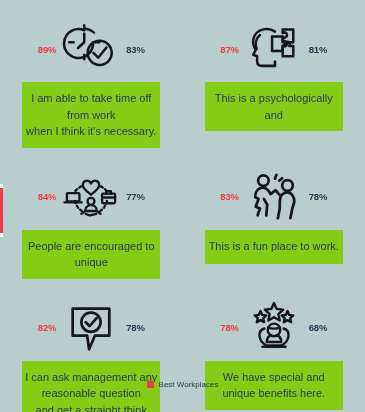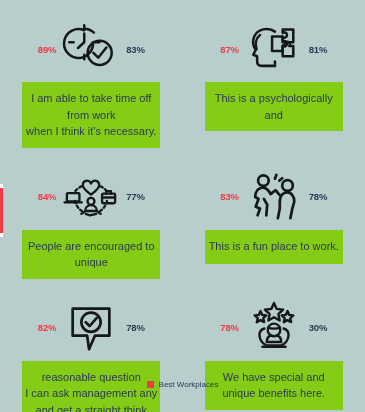--- a/index.html
+++ b/index.html
@@ -260,43 +260,43 @@
         <svg viewBox="0 0 64 56" fill="none" stroke="#14171c" stroke-width="2.8" stroke-linecap="round" stroke-linejoin="round">
           <path d="M13 8 L51 8 L51 36 L36 36 L30 50 L28 36 L13 36 Z"></path>
           <circle cx="32" cy="22" r="10"></circle>
           <polyline points="26.5,22 30.5,26 38,17.5"></polyline>
         </svg>
       </div>
       <div class="pct pct-other">78%</div>
     </div>
     <div class="caption">
       <span>
+        <span>I can ask management any</span>
         <span>reasonable question</span>
-        <span>I can ask management any</span>
         <span>and get a straight think</span>
       </span>
     </div>
   </div>
 
   <div class="cell">
     <div class="stat-row">
       <div class="pct pct-best">78%</div>
       <div class="icon-wrap">
         <svg viewBox="0 0 64 56" fill="none" stroke="#14171c" stroke-width="2.5" stroke-linecap="round" stroke-linejoin="round">
           <path d="M32 2 L34.8 8.2 L41.5 9 L36.5 13.6 L37.9 20.2 L32 16.9 L26.1 20.2 L27.5 13.6 L22.5 9 L29.2 8.2 Z"></path>
           <path d="M18 10.5 L19.8 14.4 L24 14.9 L20.9 17.8 L21.8 21.9 L18 19.8 L14.2 21.9 L15.1 17.8 L12 14.9 L16.2 14.4 Z"></path>
           <path d="M46 10.5 L47.8 14.4 L52 14.9 L48.9 17.8 L49.8 21.9 L46 19.8 L42.2 21.9 L43.1 17.8 L40 14.9 L44.2 14.4 Z"></path>
           <circle cx="32" cy="30" r="6.5"></circle>
           <path d="M25.8 27.5 C28.5 29 35.5 29 38.2 27.5"></path>
           <path d="M29 35.5 C26 36.5 24.5 39.5 24.5 42.5 L39.5 42.5 C39.5 39.5 38 36.5 35 35.5"></path>
           <path d="M22 28.5 C18.5 29.5 16.5 32.5 17 36.5 C17.5 40.5 20 44 24 46 L40 46 C44 44 46.5 40.5 47 36.5 C47.5 32.5 45.5 29.5 42 28.5"></path>
           <path d="M20 47.5 L44 47.5"></path>
         </svg>
       </div>
-      <div class="pct pct-other">30%</div>
+      <div class="pct pct-other">68%</div>
     </div>
     <div class="caption">
       <span>
         <span>We have special and</span>
         <span>unique benefits here.</span>
       </span>
     </div>
   </div>
 
 </div>

